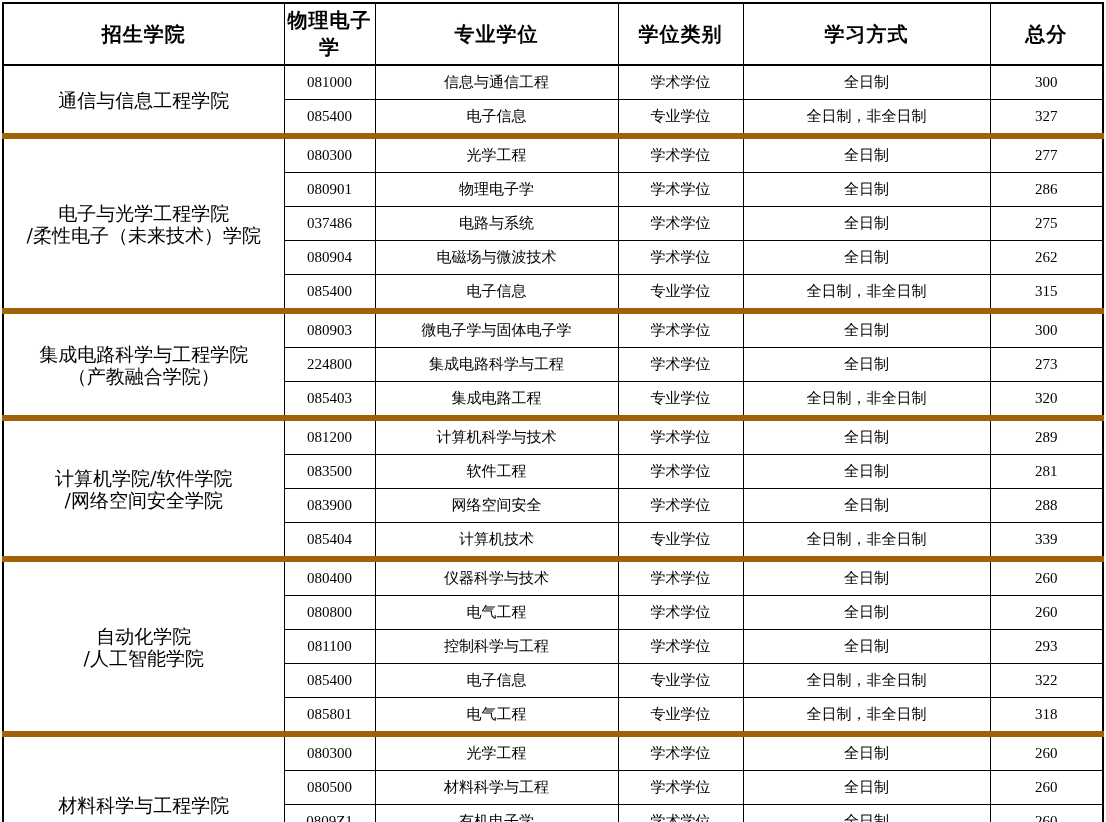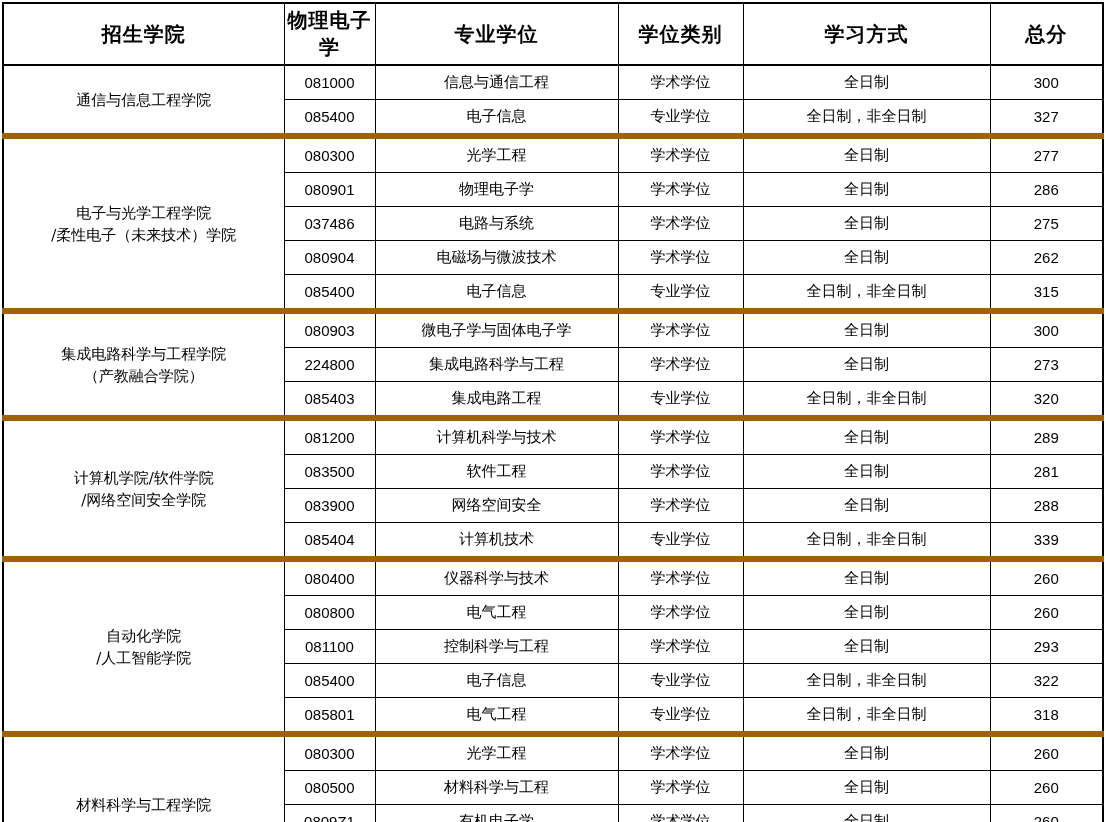--- a/index.html
+++ b/index.html
@@ -47,29 +47,29 @@
     height: 33px;
     font-size: 15px;
     text-align: center;
     vertical-align: middle;
     padding: 0 2px;
     line-height: 21px;
     overflow: hidden;
     white-space: nowrap;
   }
   .score-table td.college-cell {
-    font-size: 15px;
+    font-size: 19px;
     white-space: normal;
     line-height: 22px;
   }
   .score-table tr.group-start td {
     border-top: 6px solid #a16207;
   }
   .score-table td.num {
-    font-family: Liberation Sans, sans-serif;
+    font-family: Liberation Serif, serif;
   }
 </style>
 </head>
 <body>
 
 <div id="screen">
   <table class="score-table">
     <colgroup>
       <col class="c-college">
       <col class="c-code">

